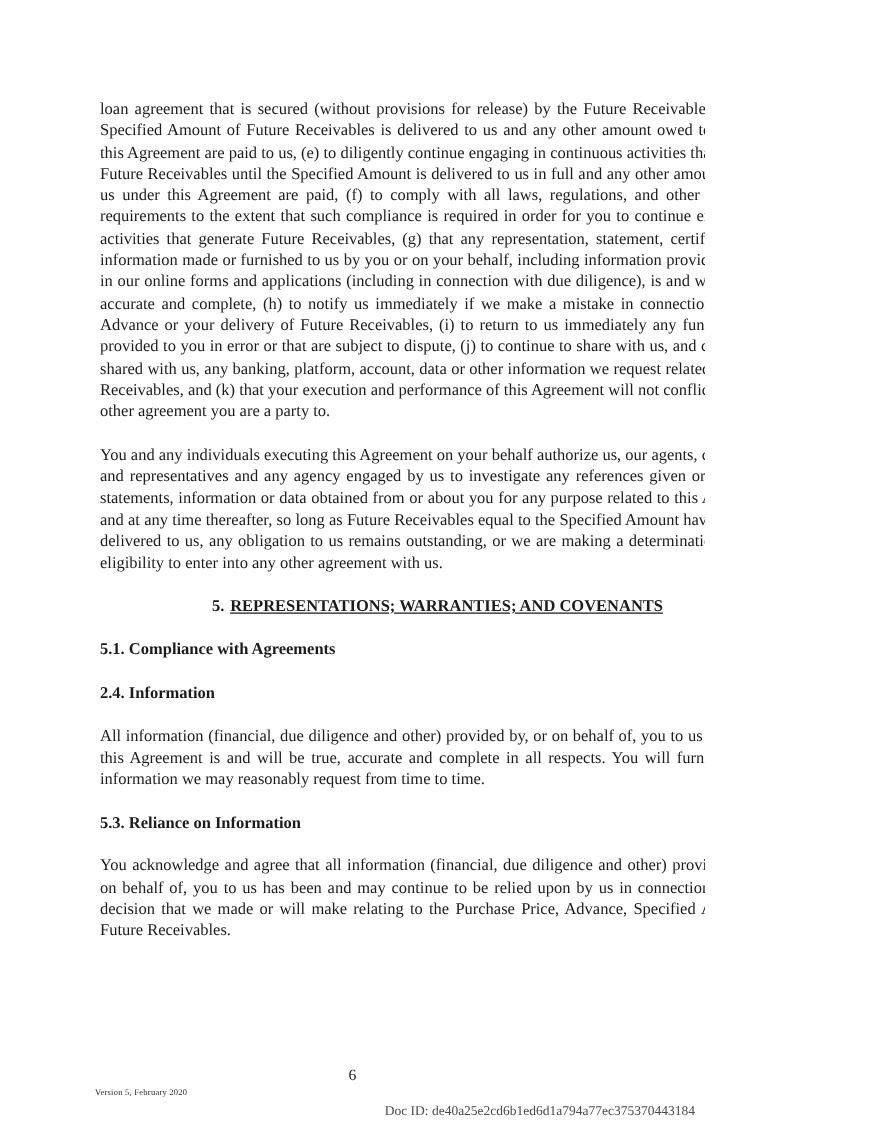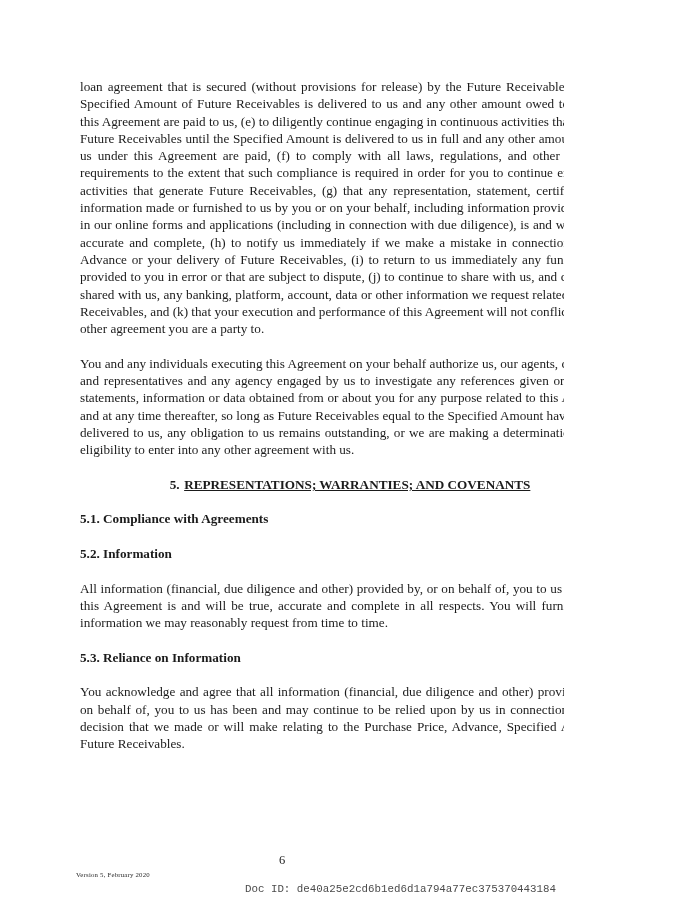--- a/index.html
+++ b/index.html
@@ -58,21 +58,21 @@
     left: 76px;
     top: 871px;
     font-size: 6.8px;
     color: #2a2a2a;
     letter-spacing: 0.2px;
   }
   .doc-id {
     position: absolute;
     right: 8px;
     top: 883px;
-    font-family: Liberation Mono, monospace;
+    font-family: Liberation Serif, serif;
     font-size: 10.8px;
     color: #4b4b4b;
   }
 </style>
 </head>
 <body>
 
 <div class="page">
 
   <div class="doc-body">
@@ -82,21 +82,21 @@
     <p>You and any individuals executing this Agreement on your behalf authorize us, our agents, contractors and representatives and any agency engaged by us to investigate any references given or any other statements, information or data obtained from or about you for any purpose related to this Agreement and at any time thereafter, so long as Future Receivables equal to the Specified Amount have not been delivered to us, any obligation to us remains outstanding, or we are making a determination of your eligibility to enter into any other agreement with us.</p>
 
     <div class="section-heading">
       <span class="section-number">5.</span><span class="underlined">REPRESENTATIONS; WARRANTIES; AND COVENANTS</span>
     </div>
 
 
     <div class="subsection-heading">5.1. Compliance with Agreements</div>
 
 
-    <div class="subsection-heading">5.2. Information</div>
+    <div class="subsection-heading">2.4. Information</div>
 
     <p>All information (financial, due diligence and other) provided by, or on behalf of, you to us relating to this Agreement is and will be true, accurate and complete in all respects. You will furnish us any information we may reasonably request from time to time.</p>
 
     <div class="subsection-heading">5.3. Reliance on Information</div>
 
     <p>You acknowledge and agree that all information (financial, due diligence and other) provided by, or on behalf of, you to us has been and may continue to be relied upon by us in connection with any decision that we made or will make relating to the Purchase Price, Advance, Specified Amount or Future Receivables.</p>
 
   </div>
 
   <div class="page-number">6</div>

